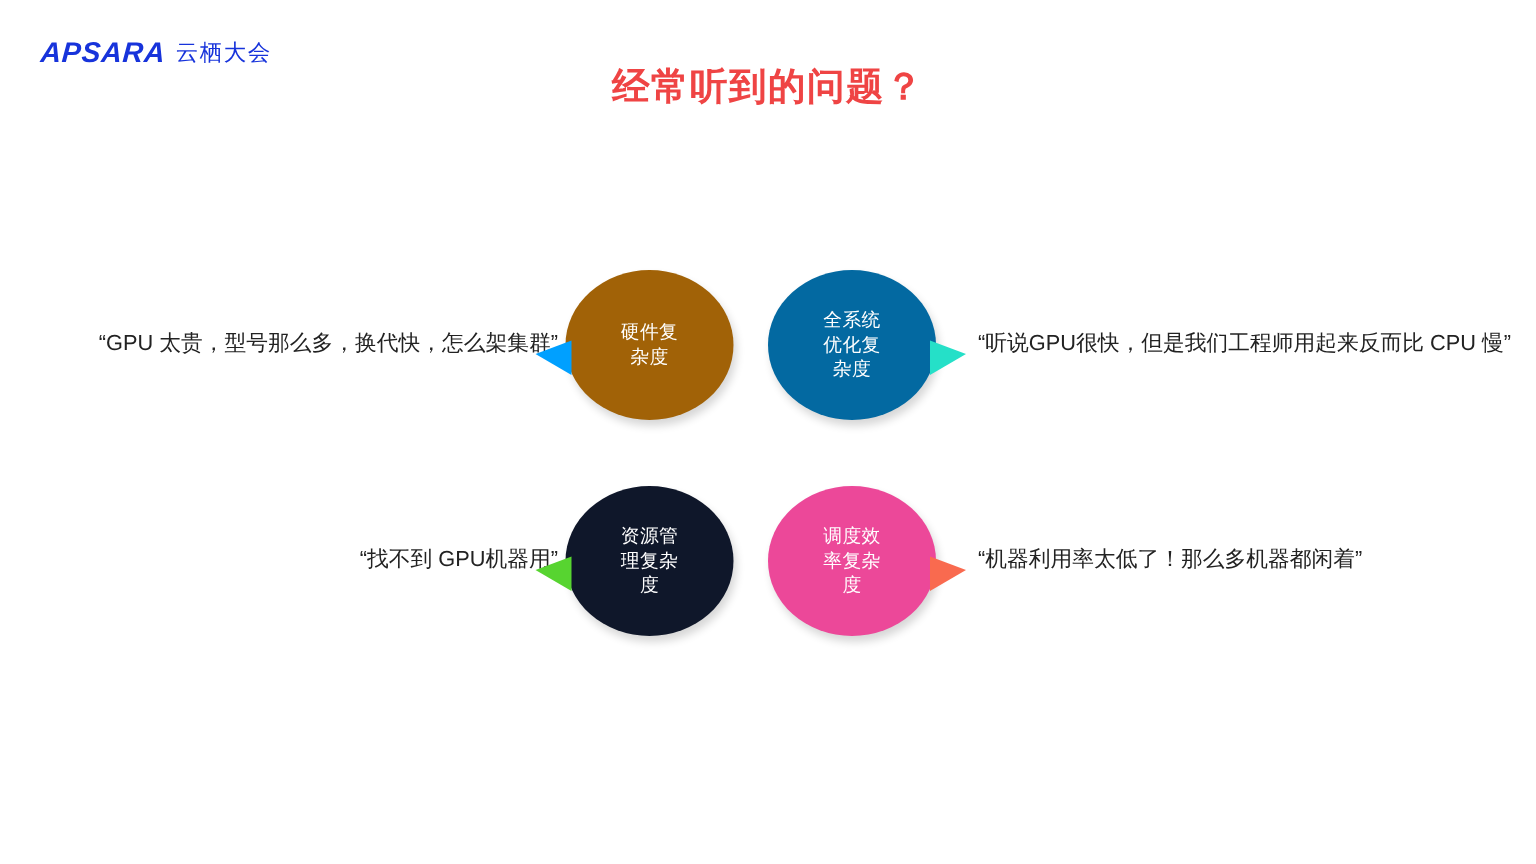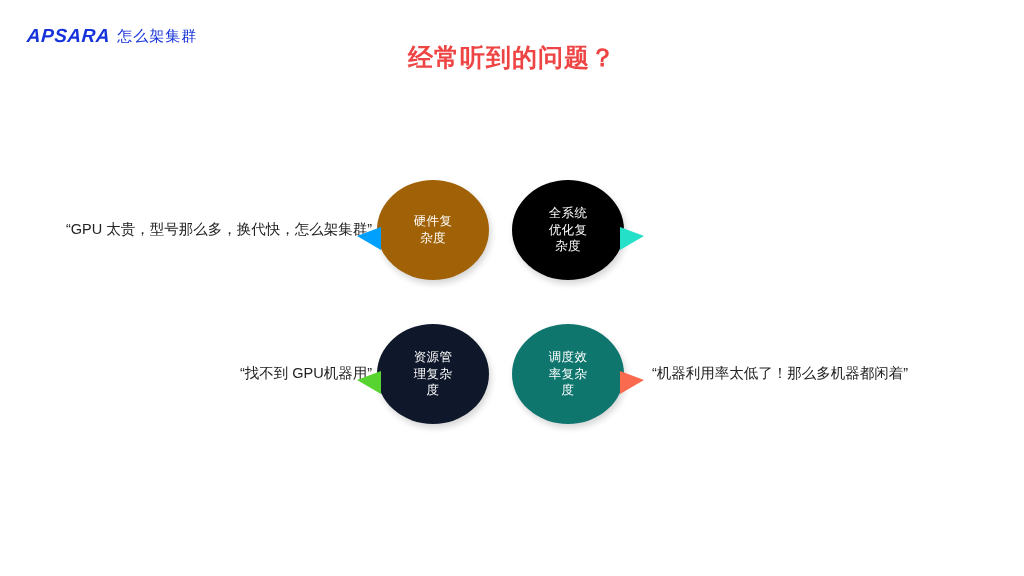--- a/index.html
+++ b/index.html
@@ -135,53 +135,54 @@
     right: -20px;
     border-left-width: 24px;
     border-left-style: solid;
   }
 </style>
 <style>[data-name="speech-bubble-hardware-complexity"]::after{border-right-color:#00a0ff;}</style><style>[data-name="speech-bubble-full-system-optimization-complexity"]::after{border-left-color:#25e0c8;}</style><style>[data-name="speech-bubble-resource-management-complexity"]::after{border-right-color:#57d430;}</style><style>[data-name="speech-bubble-scheduling-efficiency-complexity"]::after{border-left-color:#f96a4f;}</style></head>
 <body>
 
 <div class="logo" data-name="apsara-logo">
   <span class="logo-mark" data-name="apsara-logo-wordmark" style="color: rgb(23, 51, 219);">APSARA</span>
-  <span class="logo-cn" data-name="apsara-logo-chinese-name" style="color: rgb(23, 51, 219);">怎么架集群</span>
+  <span class="logo-cn" data-name="apsara-logo-chinese-name" style="color: rgb(23, 51, 219);">云栖大会</span>
 </div>
 
 <div class="slide-title" data-name="page-title">经常听到的问题？</div>
 
 <div class="bubble-row row-top" data-name="bubble-row-top">
 
   <div class="quote quote-left" data-name="quote-hardware-complexity">“GPU 太贵，型号那么多，换代快，怎么架集群”</div>
 
   <div class="bubble-slot slot-a" data-name="bubble-slot-hardware-complexity">
     <div class="bubble tail-left" data-name="speech-bubble-hardware-complexity" style="background: #a16207; align-items: center;">
       <span class="bubble-label" data-name="speech-bubble-label">硬件复<br>杂度</span>
     </div>
   </div>
 
   <div class="bubble-slot slot-b" data-name="bubble-slot-full-system-optimization-complexity">
-    <div class="bubble tail-right" data-name="speech-bubble-full-system-optimization-complexity" style="background: #000000;">
+    <div class="bubble tail-right" data-name="speech-bubble-full-system-optimization-complexity" style="background: #0369a1;">
       <span class="bubble-label" data-name="speech-bubble-label">全系统<br>优化复<br>杂度</span>
     </div>
   </div>
 
+  <div class="quote quote-right" data-name="quote-full-system-optimization-complexity">“听说GPU很快，但是我们工程师用起来反而比 CPU 慢”</div>
 </div>
 
 <div class="bubble-row row-bottom" data-name="bubble-row-bottom">
 
   <div class="quote quote-left" data-name="quote-resource-management-complexity">“找不到 GPU机器用”</div>
 
   <div class="bubble-slot slot-c" data-name="bubble-slot-resource-management-complexity">
     <div class="bubble tail-left" data-name="speech-bubble-resource-management-complexity" style="background: #0f172a;">
       <span class="bubble-label" data-name="speech-bubble-label">资源管<br>理复杂<br>度</span>
     </div>
   </div>
 
   <div class="bubble-slot slot-d" data-name="bubble-slot-scheduling-efficiency-complexity">
-    <div class="bubble tail-right" data-name="speech-bubble-scheduling-efficiency-complexity" style="background: #0f766e;">
+    <div class="bubble tail-right" data-name="speech-bubble-scheduling-efficiency-complexity" style="background: #ec4899;">
       <span class="bubble-label" data-name="speech-bubble-label">调度效<br>率复杂<br>度</span>
     </div>
   </div>
 
   <div class="quote quote-right" data-name="quote-scheduling-efficiency-complexity">“机器利用率太低了！那么多机器都闲着”</div>
 </div>
 
 </body></html>

